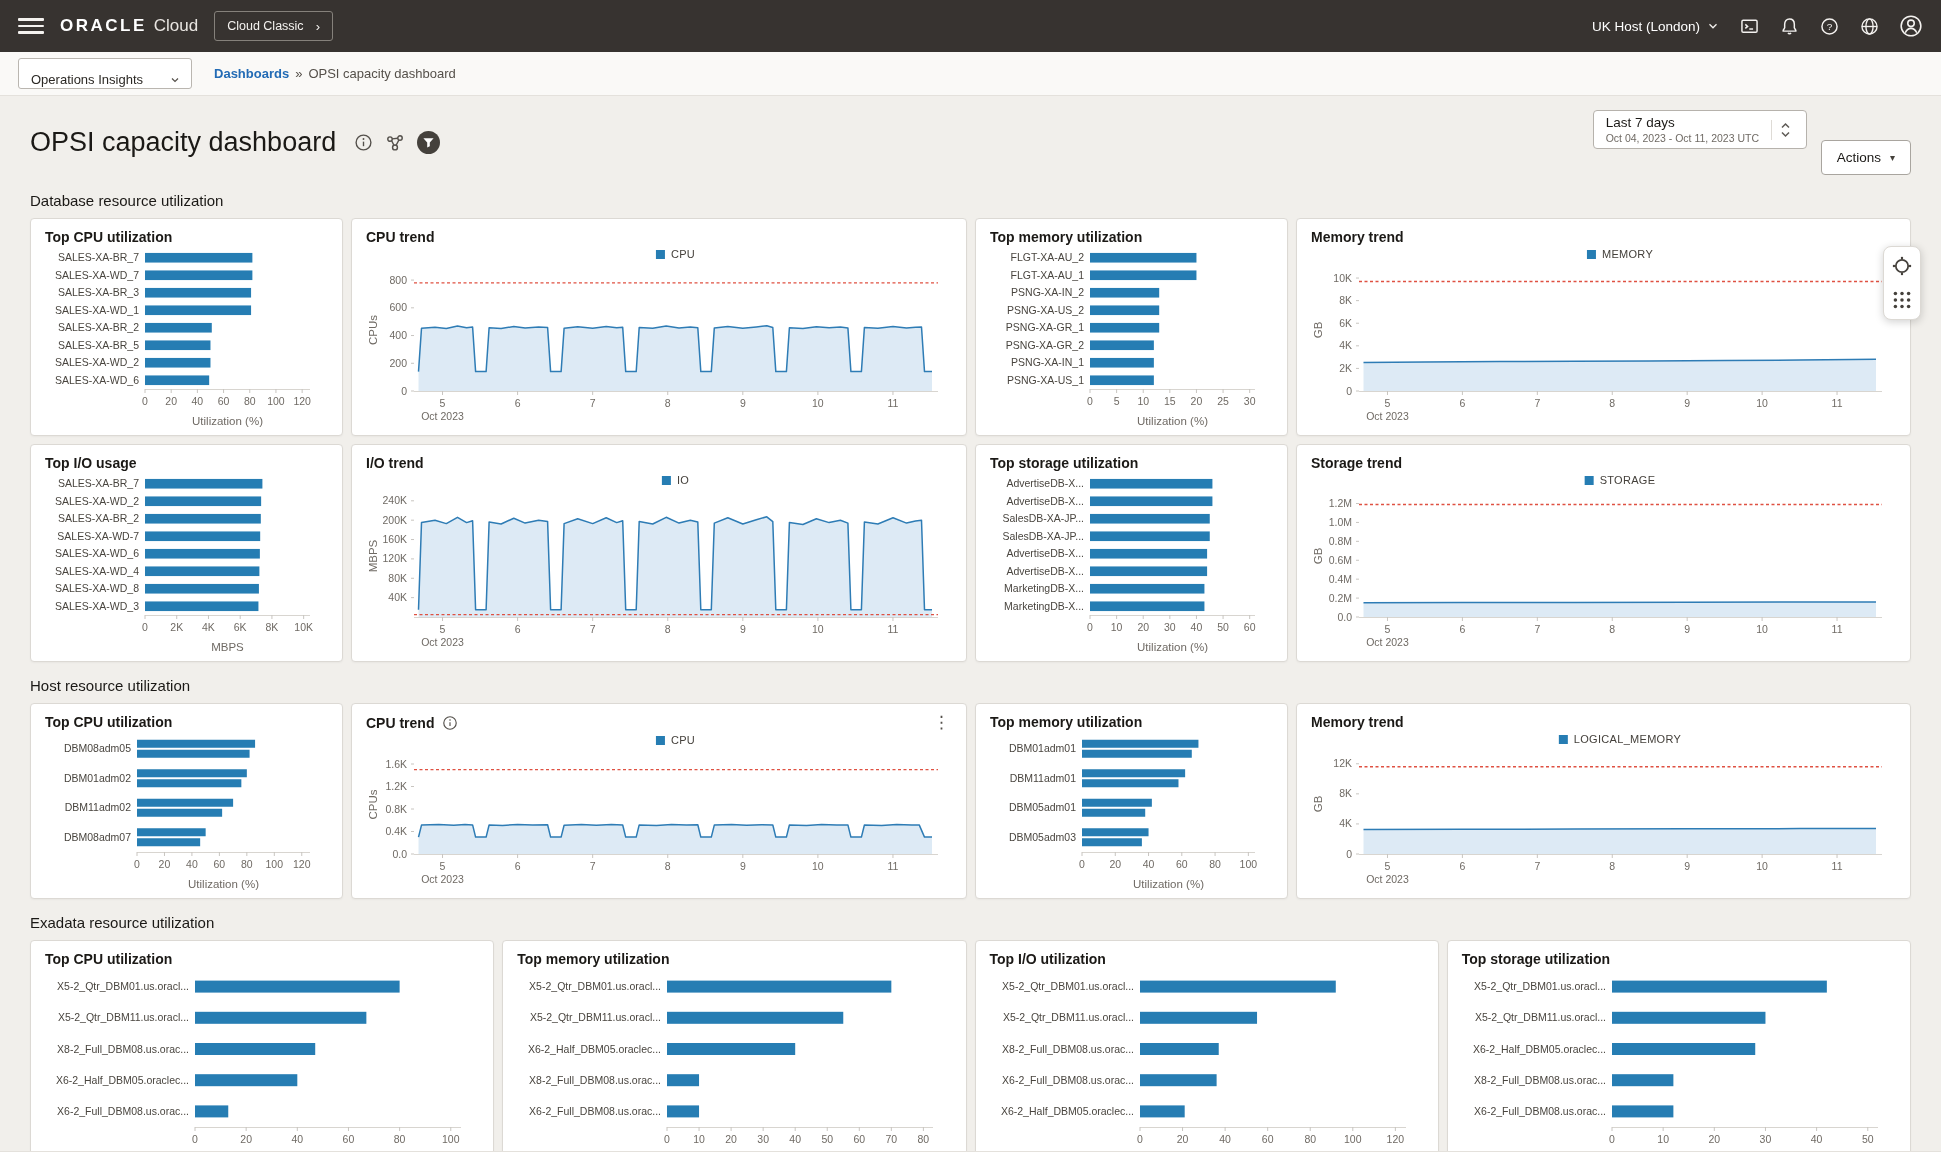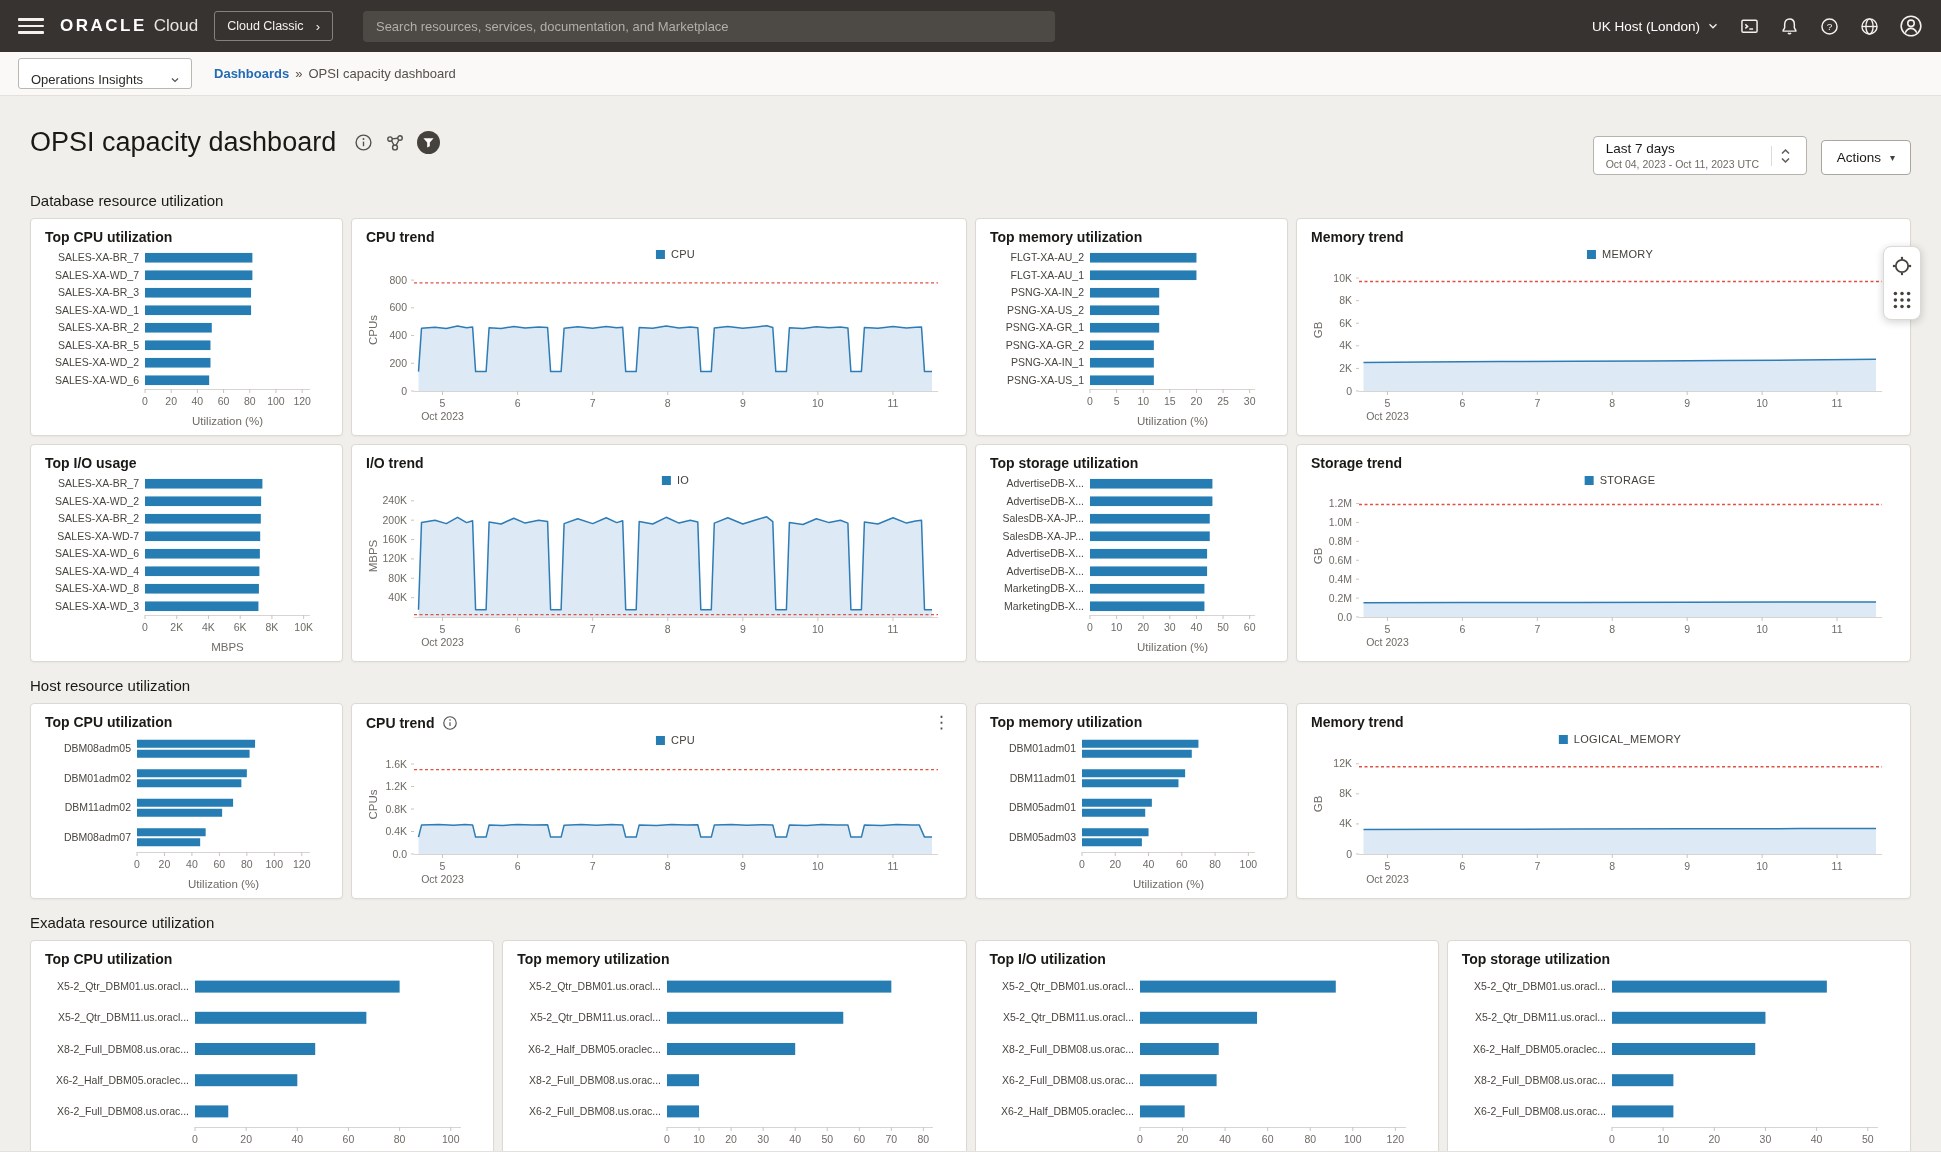--- a/index.html
+++ b/index.html
@@ -30,21 +30,21 @@
   .breadcrumb a { color:#226bb5; text-decoration:none; font-weight:600; cursor:pointer; }
   .breadcrumb .sep, .breadcrumb .crumb-current { color:#55504a; }
 
   
   main { padding:0 30px; }
   .page-head { display:flex; justify-content:space-between; align-items:center; padding:14px 0 2px; }
   .page-head-left { display:flex; align-items:center; gap:12px; }
   h1 { font-size:27px; font-weight:500; color:#1b1916; margin-right:6px; }
   .head-icon { background:none; border:none; cursor:pointer; display:flex; align-items:center; padding:0; }
   .filter-circle { width:23px; height:23px; border-radius:50%; background:#45413c; display:flex; align-items:center; justify-content:center; }
-  .page-head-right { display:flex; align-items:flex-end; gap:14px; }
+  .page-head-right { display:flex; align-items:flex-start; gap:14px; }
   .time-range { background:#fff; border:1px solid #b6b2ac; border-radius:4px; display:flex; align-items:center; padding:4px 8px 4px 12px; gap:12px; cursor:pointer; min-width:214px; }
   .tr-main { font-size:13.5px; color:#1b1916; }
   .tr-sub { font-size:10.5px; color:#6f6a64; margin-top:2px; white-space:nowrap; }
   .tr-stepper { border-left:1px solid #dedbd6; padding-left:8px; display:flex; align-items:center; }
   .actions-btn { background:#fff; border:1px solid #a9a59f; border-radius:4px; padding:9px 15px; font-size:13.5px; color:#1b1916; display:flex; align-items:center; gap:9px; cursor:pointer;margin-top:30px; }
   .actions-btn .caret { font-size:10px; color:#45413c; }
 
   
   .section-title { font-size:15px; font-weight:400; color:#1b1916; margin:15px 0 9px; }
   .row { display:flex; gap:8px; margin-bottom:8px; }
@@ -81,23 +81,20 @@
       <span></span>
     </button>
   <div class="logo">
     <span class="logo-oracle">ORACLE</span>
     <span class="logo-cloud">Cloud</span>
   </div>
   <button class="classic-chip">
     <span>Cloud Classic</span>
     <span class="chev">›</span>
   </button>
-  <div class="search">
-    <input placeholder="Search resources, services, documentation, and Marketplace" style="">
-  </div>
   <div class="topbar-right">
     <button class="region">
       <span>UK Host (London)</span>
       <svg width="14" height="14" viewBox="0 0 20 20" fill="none" stroke="#f4f2ef" stroke-width="1.8">
           <path d="M5 7.5l5 5 5-5"></path>
         </svg>
     </button>
     <button class="icon-btn">
       <svg width="21" height="21" viewBox="0 0 20 20" fill="none" stroke="#f4f2ef" stroke-width="1.4">
           <rect x="2.8" y="4" width="14.4" height="11.5" rx="1.2"></rect>

